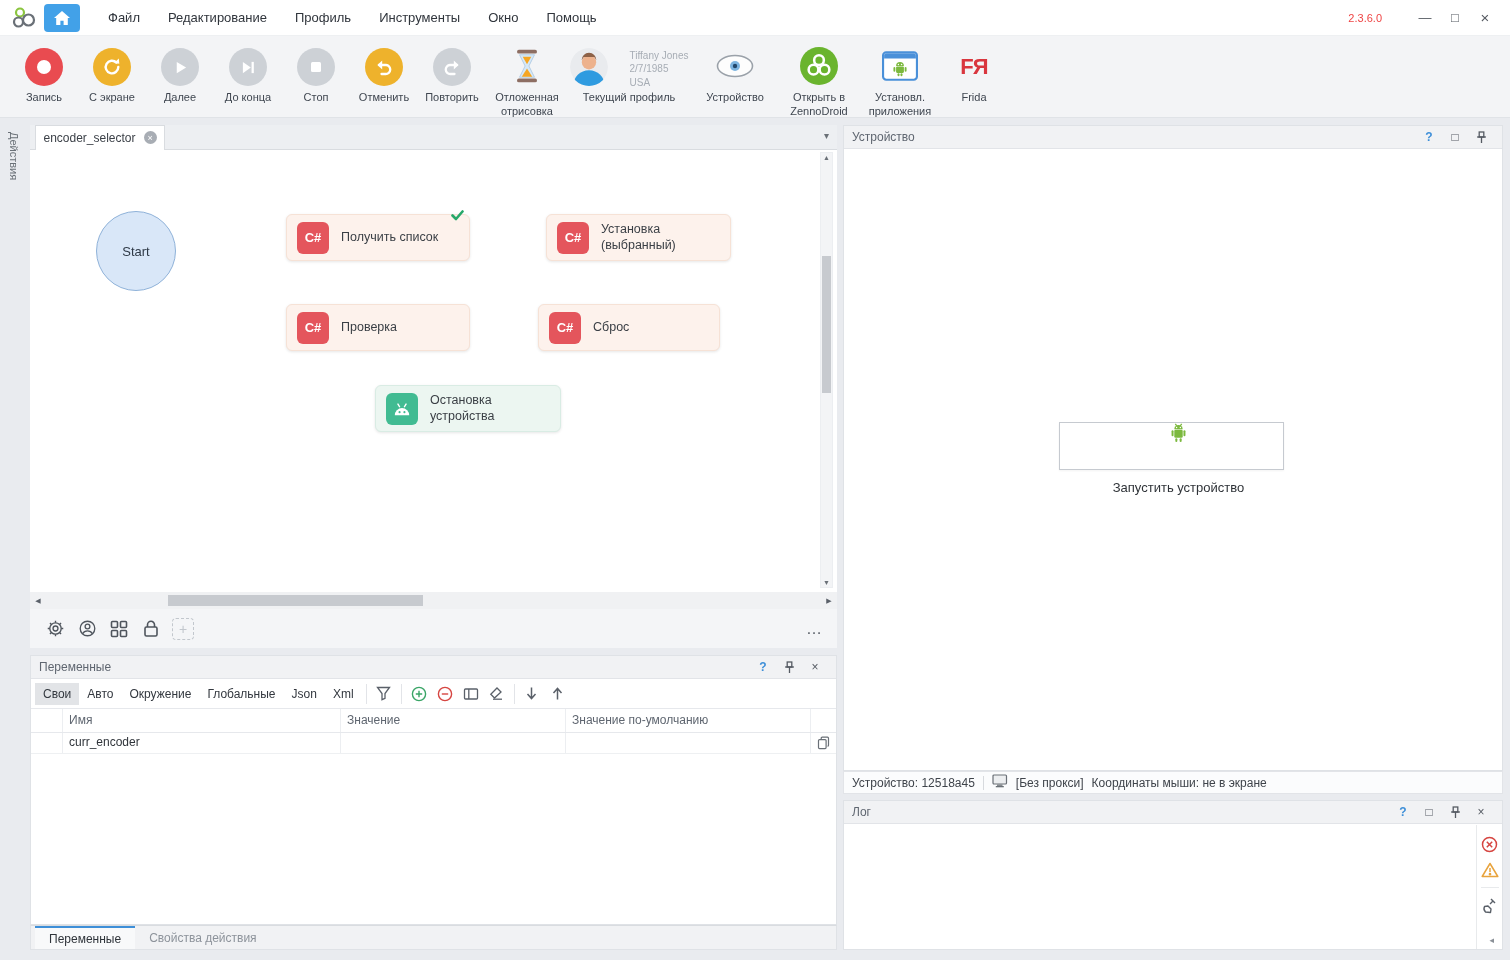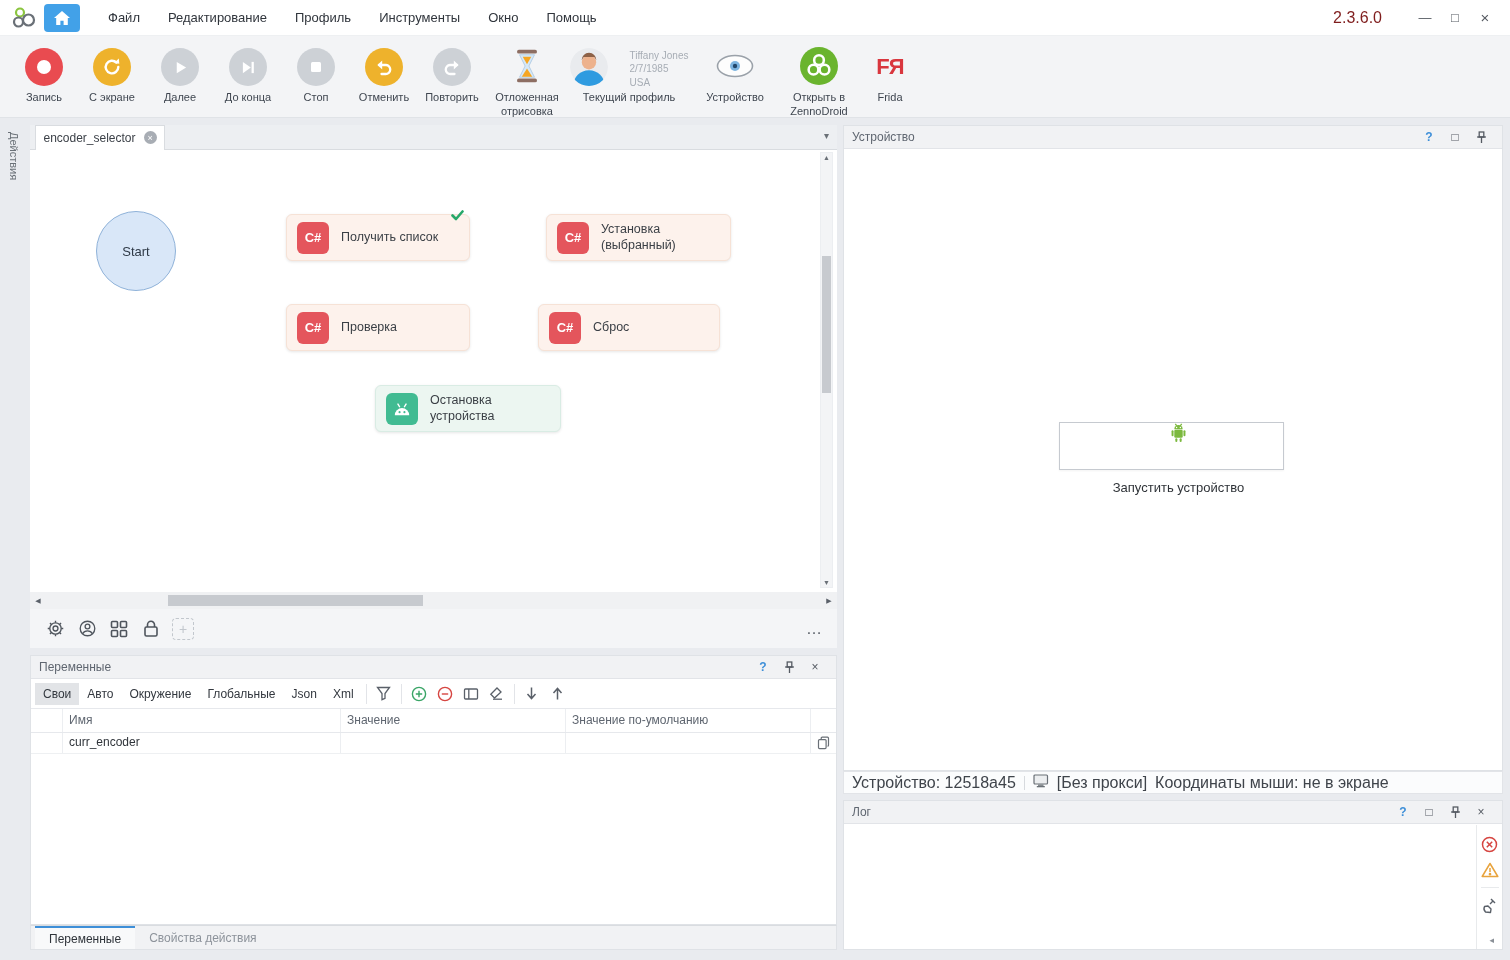--- a/index.html
+++ b/index.html
@@ -11,21 +11,21 @@
   }
 
   
   .menubar { position:absolute; left:0; top:0; width:1510px; height:36px; background:#fff;
              display:flex; align-items:center; padding:0 10px; border-bottom:1px solid #eef0f2;}
   .logo { margin:0 6px 0 2px; display:flex; }
   .homebtn { width:36px; height:28px; background:#42a1e8; border-radius:4px; display:flex;
              align-items:center; justify-content:center; margin-right:14px; cursor:pointer;}
   .menuitem { padding:0 14px; font-size:13px; color:#30353c; cursor:pointer; line-height:36px;}
   .mb-spacer { flex:1; }
-  .version { color:#7f1d1d; font-size:16px; margin-right:28px; }
+  .version { color:#ef4444; font-size:11px; margin-right:28px; }
   .winctl { width:30px; text-align:center; color:#555a61; font-size:13px; cursor:pointer; }
 
   
   .toolbar { position:absolute; left:0; top:36px; width:1510px; height:82px; background:#f3f4f6;
              border-bottom:1px solid #e0e3e7; display:flex; align-items:flex-start; padding:9px 0 0 10px; }
   .tbtn { display:flex; flex-direction:column; align-items:center; width:68px; cursor:pointer; flex:none;}
   .ticon { height:44px; display:flex; align-items:center; justify-content:center; }
   .tlabel { font-size:11px; color:#3f4650; text-align:center; line-height:1.25; margin-top:2px;}
   .cic { width:38px; height:38px; border-radius:50%; display:flex; align-items:center; justify-content:center; }
   .rec-dot { width:14px; height:14px; background:#fff; border-radius:50%; }
@@ -122,21 +122,21 @@
   .devpanel { position:absolute; left:843px; top:125px; width:660px; height:646px; background:#fff;
               border:1px solid #dfe2e6; }
   .launchbtn { position:absolute; left:215px; top:296px; width:225px; height:48px; background:#fff;
                border:1px solid #c6cad0; display:flex; align-items:center; padding-left:14px; gap:34px;
                cursor:pointer; box-shadow:0 1px 2px rgba(0,0,0,0.05);flex-direction:column;}
   .launchtxt { font-size:13px; color:#2f3338; }
 
   
   .statusbar { position:absolute; left:843px; top:771px; width:660px; height:23px; background:#fbfcfd;
                border:1px solid #e2e4e8; display:flex; align-items:center; padding-left:8px; gap:8px;
-               font-size:16px; color:#3f444b;}
+               font-size:12px; color:#3f444b;}
   .st-sep { width:1px; height:14px; background:#d7dade; }
 
   
   .logpanel { position:absolute; left:843px; top:800px; width:660px; height:150px; background:#fff;
               border:1px solid #dfe2e6; }
   .logbody { position:absolute; left:0; top:24px; right:26px; bottom:0; background:#fff; }
   .logside { position:absolute; top:24px; right:0; width:26px; bottom:0; border-left:1px solid #e8eaec;
              display:flex; flex-direction:column; align-items:center; padding-top:10px; gap:8px;}
   .lsic { width:18px; height:18px; display:flex; align-items:center; justify-content:center; cursor:pointer;}
   .lsdiv { width:18px; height:1px; background:#e8eaec; }
@@ -311,20 +311,41 @@
         <circle cx="18" cy="18" r="18" fill="#6ab42e"></circle>
         <circle cx="18" cy="12.5" r="4.6" fill="none" stroke="#fff" stroke-width="2.4"></circle>
         <circle cx="12.8" cy="21.5" r="4.6" fill="none" stroke="#fff" stroke-width="2.4"></circle>
         <circle cx="23.2" cy="21.5" r="4.6" fill="none" stroke="#fff" stroke-width="2.4"></circle>
       </svg>
     </span>
       </span>
     <span class="tlabel">Открыть в ZennoDroid</span>
   </div>
 
+  <div class="tbtn" style="width:84px">
+    <span class="ticon">
+        <span>
+      <svg width="36" height="30" viewBox="0 0 34 28">
+        <rect x="1" y="1" width="32" height="26" rx="3" fill="#fff" stroke="#4a90d9" stroke-width="2"></rect>
+        <path d="M2 4 a2 2 0 0 1 2-2 h26 a2 2 0 0 1 2 2 v3 H2 z" fill="#4a90d9"></path>
+        <g fill="#7cb93e">
+          <path d="M13.3 14 a3.7 3.7 0 0 1 7.4 0 z"></path>
+          <rect x="13.3" y="14.5" width="7.4" height="6" rx="1"></rect>
+          <rect x="10.8" y="15" width="1.8" height="4.4" rx="0.9"></rect>
+          <rect x="21.4" y="15" width="1.8" height="4.4" rx="0.9"></rect>
+          <rect x="14.7" y="20.8" width="1.8" height="2.8" rx="0.9"></rect>
+          <rect x="17.5" y="20.8" width="1.8" height="2.8" rx="0.9"></rect>
+        </g>
+        <circle cx="15.5" cy="12.5" r="0.7" fill="#fff"></circle>
+            <circle cx="18.5" cy="12.5" r="0.7" fill="#fff"></circle>
+      </svg>
+    </span>
+      </span>
+    <span class="tlabel">Установл. приложения</span>
+  </div>
 
   <div class="tbtn" style="width:64px">
     <span class="ticon">
         <span class="frida-g">FЯ</span>
       </span>
     <span class="tlabel">Frida</span>
   </div>
 </div>
 
 <aside class="actions-strip">

